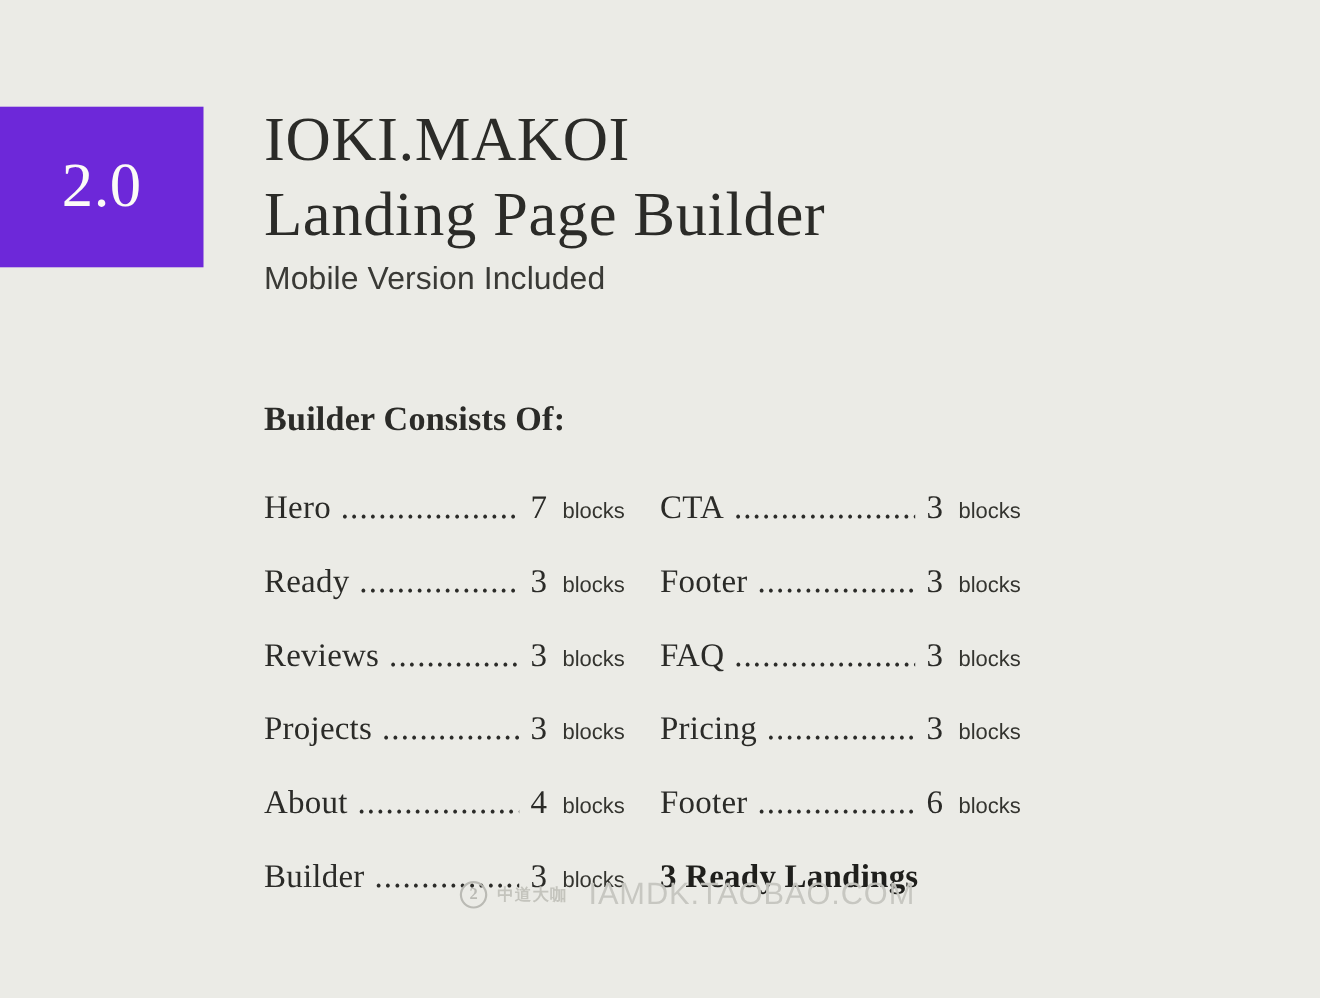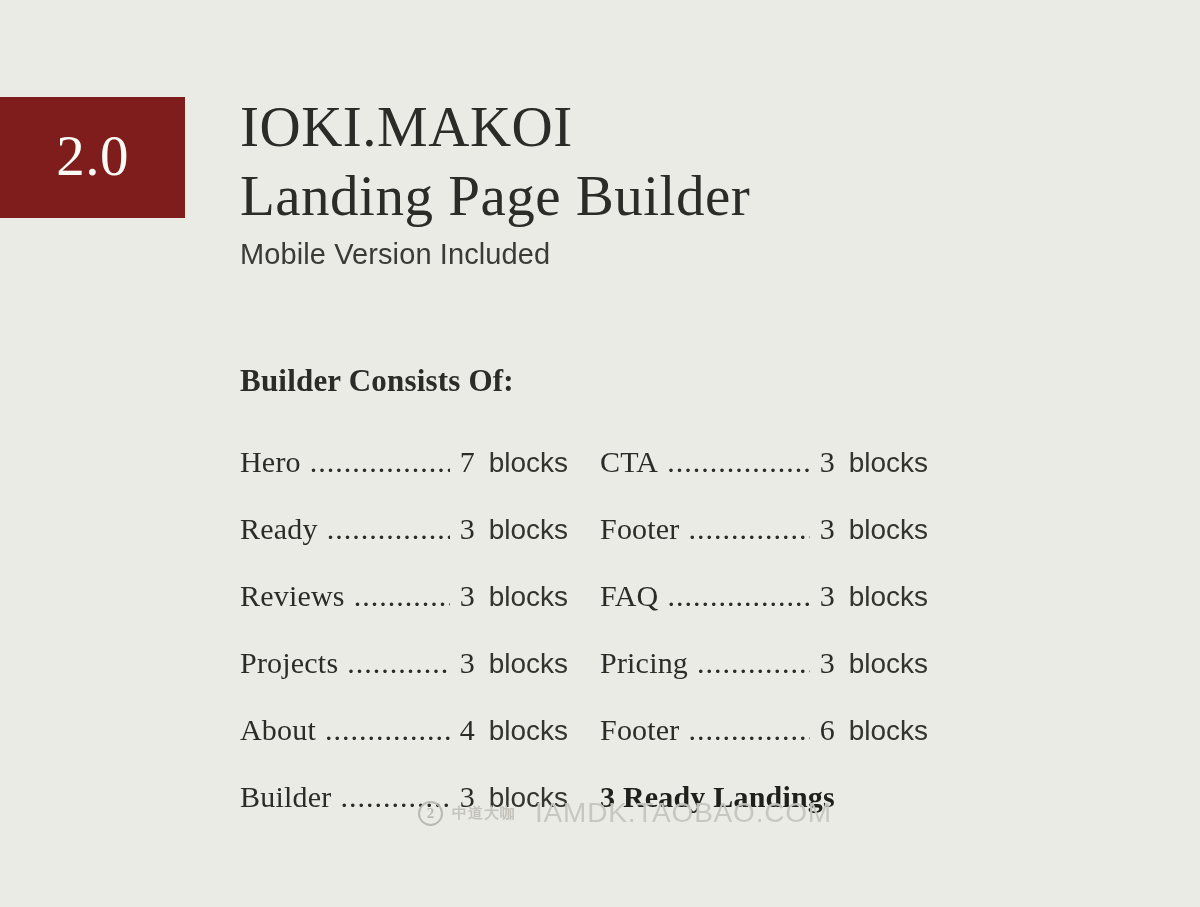--- a/index.html
+++ b/index.html
@@ -21,22 +21,22 @@
     width: 1200px;
     height: 907px;
   }
 
   
   .version-badge {
     position: absolute;
     left: 0;
     top: 97px;
     width: 185px;
-    height: 121px;
-    background: #7f1d1d;
+    height: 146px;
+    background: #6d28d9;
     display: flex;
     align-items: center;
     justify-content: center;
   }
   .version-badge-text {
     font-family: "Liberation Serif", serif;
     color: #fbfbf6;
     font-size: 57px;
     line-height: 1;
     letter-spacing: 0.5px;
@@ -128,21 +128,21 @@
     font-family: "Liberation Serif", serif;
     font-size: 30px;
     line-height: 34px;
     color: #2b2b28;
     flex: 0 0 auto;
     text-align: right;
     min-width: 18px;
   }
   .row-unit {
     font-family: "Liberation Sans", sans-serif;
-    font-size: 28px;
+    font-size: 20px;
     line-height: 34px;
     color: #34342f;
     flex: 0 0 auto;
     margin-left: 14px;
   }
 
   
   .column.right .row-label { }
 
   .ready-landings {

